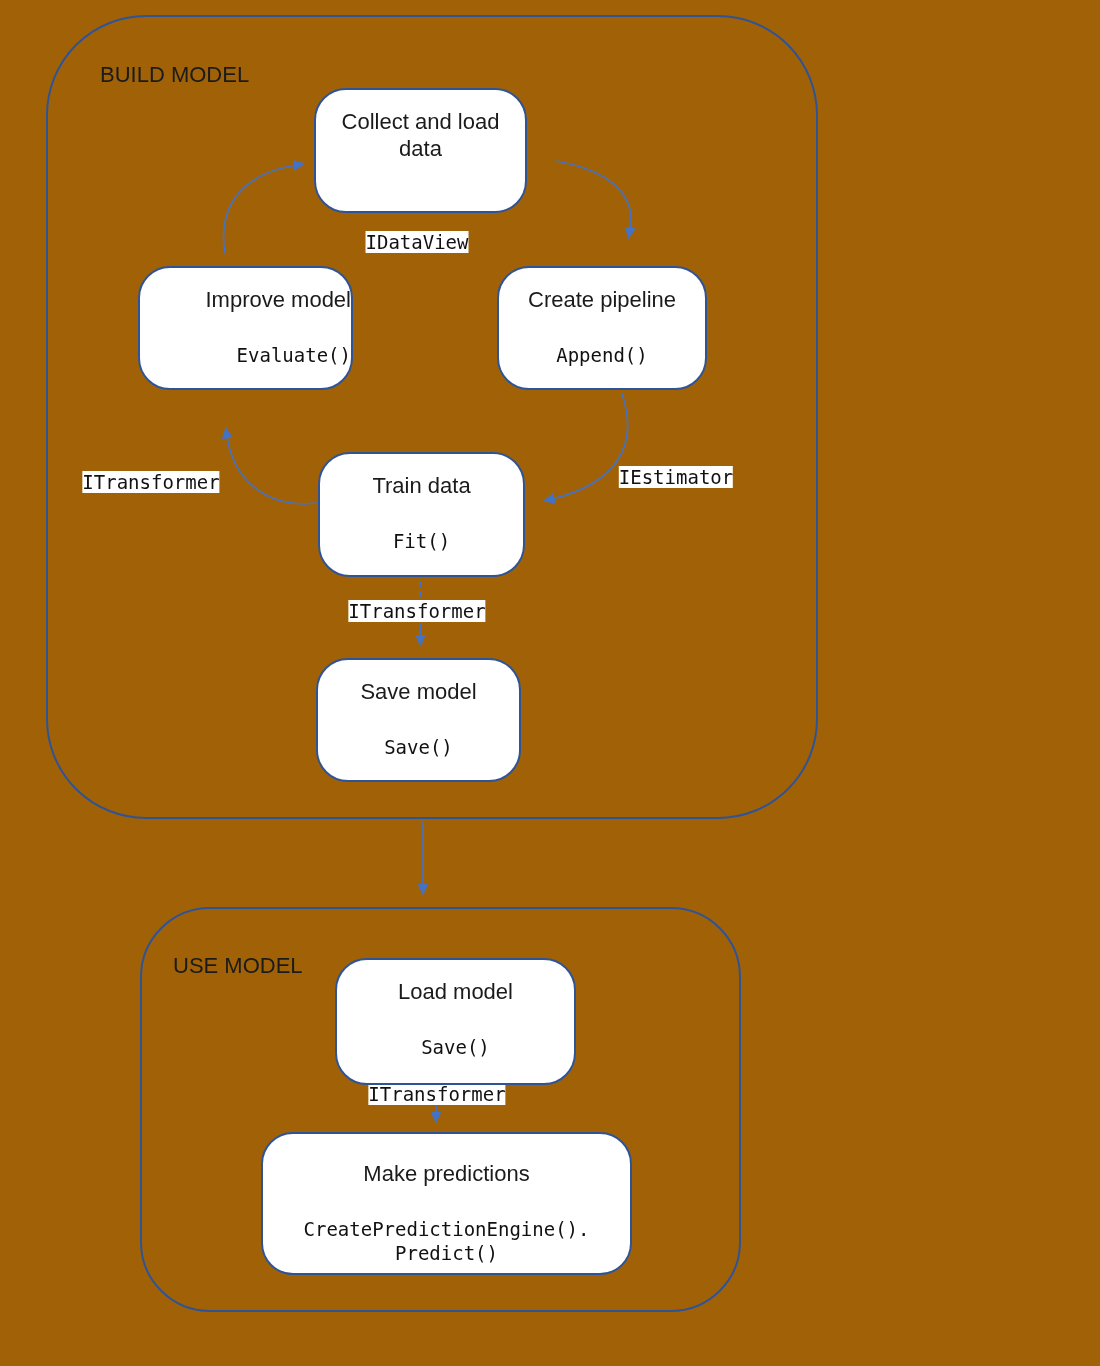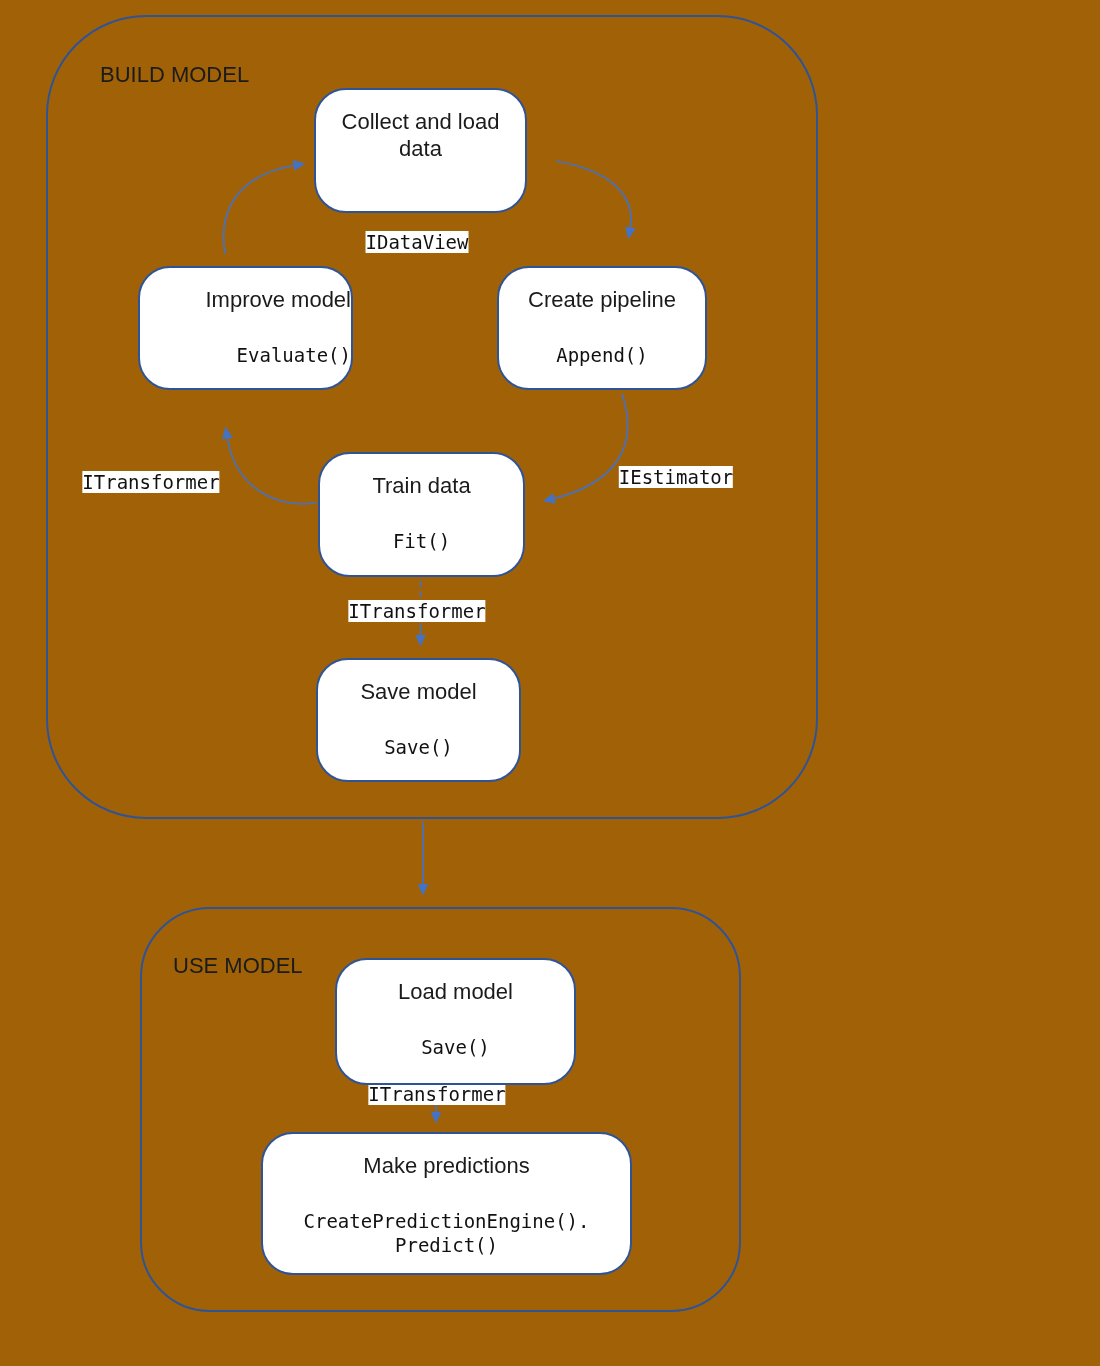--- a/index.html
+++ b/index.html
@@ -48,21 +48,21 @@
     text-align:center;
     white-space:pre-line;
     color:var(--code-text,#111111);
   }
   .node.collect{left:314px;top:88px;width:213px;height:125px;}
   .node.improve{left:138px;top:266px;width:215px;height:124px;align-items:flex-end;}
   .node.create{left:497px;top:266px;width:210px;height:124px;}
   .node.train{left:318px;top:452px;width:207px;height:125px;}
   .node.save{left:316px;top:658px;width:205px;height:124px;}
   .node.load{left:335px;top:938px;width:241px;height:127px;margin-top:20px;}
-  .node.predict{left:261px;top:1132px;width:371px;height:143px;}
+  .node.predict{left:261px;top:1132px;width:371px;height:143px;justify-content:center;}
   .edge-label{
     position:absolute;
     transform:translateX(-50%);
     font-family:"DejaVu Sans Mono",monospace;
     font-size:19px;line-height:22px;
     white-space:nowrap;
     color:var(--code-text,#111111);
     background:#ffffff;
   }
   .edge-label.idataview{left:417px;top:231px;}

